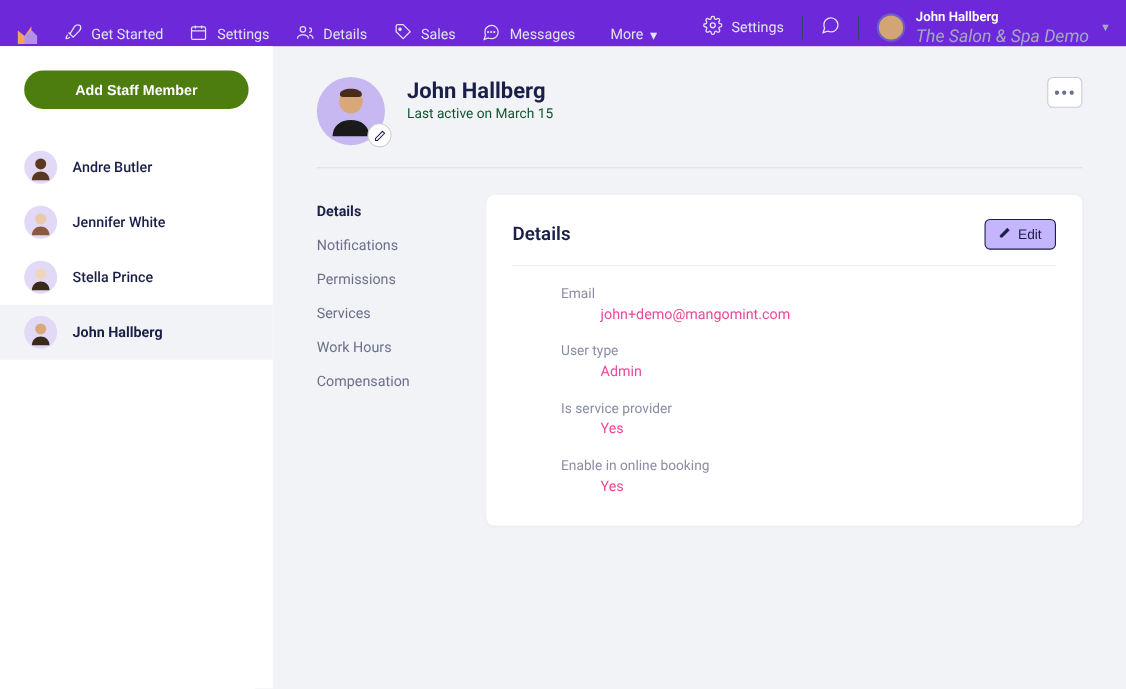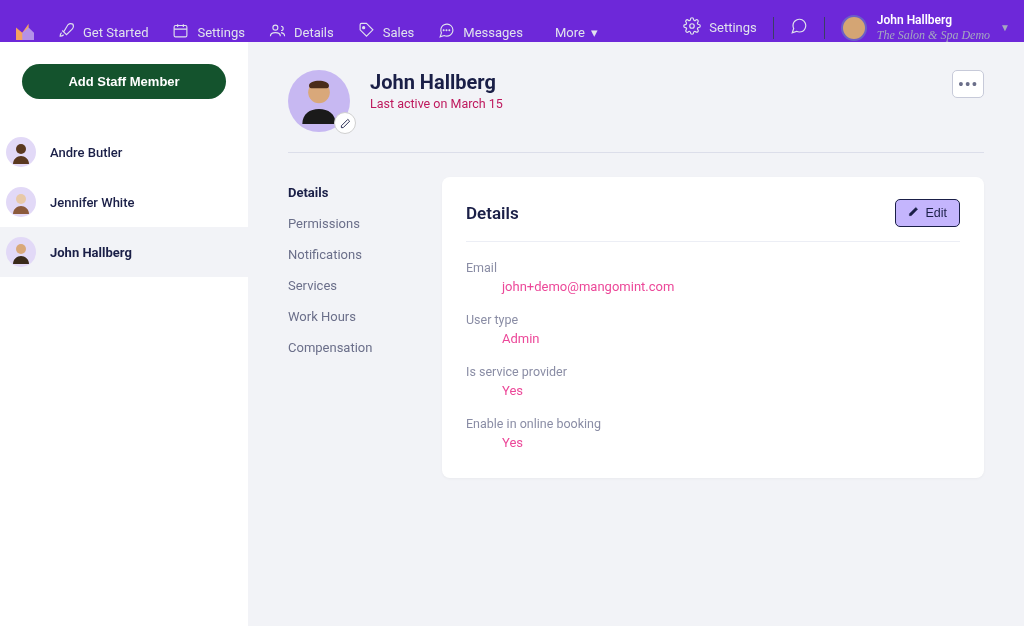--- a/index.html
+++ b/index.html
@@ -12,55 +12,55 @@
     .navitem { display: flex; align-items: center; gap: 8px; cursor: pointer; color: #e0e2ed; }
     .navitem svg { width: 17px; height: 17px; fill: none; stroke: #e0e2ed; stroke-width: 1.6; }
     .navmore { display: flex; align-items: center; gap: 6px; cursor: pointer; color: #e0e2ed; margin-left: 8px;}
     .navright { margin-left: auto; display: flex; align-items: center; gap: 16px; }
     .navright svg { width: 18px; height: 18px; fill: none; stroke: #e0e2ed; stroke-width: 1.6; }
     .divider { width: 1px; height: 22px; background: #3a3f65; }
     .userblock { display: flex; align-items: center; gap: 10px; cursor: pointer; }
     .userav { width: 26px; height: 26px; border-radius: 50%; background: #d4a574; border: 2px solid #6b5fc7; }
     .userinfo { display: flex; flex-direction: column; line-height: 1.2; }
     .username { font-size: 12px; font-weight: 600; color: #fff; }
-    .usercompany { font-size: 12px; font-style: italic; color: #a5a8c0; font-family: Liberation Serif, serif; }
+    .usercompany { font-size: 16px; font-style: italic; color: #a5a8c0; }
     
     .layout { display: flex; height: calc(100% - 42px); }
     
     .sidebar { width: 248px; background: #fff; padding-top: 22px; }
-    .addbtn { background: #14532d; color: #fff; border: none; border-radius: 20px; padding: 10px 20px; font-size: 13px; font-weight: 600; margin: 0 22px 28px 22px; display: block; width: calc(100% - 44px); cursor: pointer; text-align: center;}
+    .addbtn { background: #4d7c0f; color: #fff; border: none; border-radius: 20px; padding: 10px 20px; font-size: 13px; font-weight: 600; margin: 0 22px 28px 22px; display: block; width: calc(100% - 44px); cursor: pointer; text-align: center;}
     .stafflist { list-style: none; }
-    .staffitem { display: flex; align-items: center; gap: 14px; padding: 10px 6px; cursor: pointer; font-size: 13px; color: #1a1f47; font-weight: 500;}
+    .staffitem { display: flex; align-items: center; gap: 14px; padding: 10px 22px; cursor: pointer; font-size: 13px; color: #1a1f47; font-weight: 500;}
     .staffitem.active { background: #f2f3f7; font-weight: 700;}
     .avatar { width: 30px; height: 30px; border-radius: 50%; background: #e2d9f7; display: flex; align-items: center; justify-content: center; overflow: hidden; }
     .avatar svg { width: 24px; height: 24px; }
     
     .main { flex: 1; padding: 28px 40px; overflow-y: auto; }
     .header { display: flex; align-items: flex-start; gap: 20px; margin-bottom: 20px; position: relative; }
     .bigav { width: 62px; height: 62px; border-radius: 50%; background: #c7b8f2; position: relative; display:flex; align-items:flex-end; justify-content:center; overflow:visible;}
     .bigav svg { width: 50px; height: 50px; }
     .editav { position: absolute; bottom: -2px; right: -6px; width: 22px; height: 22px; border-radius: 50%; background: #fff; border: 1px solid #d0d0d0; display: flex; align-items: center; justify-content: center; cursor: pointer; }
     .editav svg { width: 11px; height: 11px; stroke: #1a1f47; fill: none; stroke-width: 2;}
     .headertext h1 { font-size: 20px; color: #1a1f47; font-weight: 700; margin-bottom: 2px;}
-    .headertext p { font-size: 12.5px; color: #be185d; }
+    .headertext p { font-size: 12.5px; color: #14532d; }
     .morebtn { margin-left: auto; width: 32px; height: 28px; border: 1px solid #c7cad9; border-radius: 5px; background: #fff; display: flex; align-items: center; justify-content: center; cursor: pointer; color: #6b6f8a; letter-spacing: 1px; font-weight: bold;}
     
     .hr { border: none; border-top: 1px solid #dcdeea; margin-bottom: 24px; }
     
     .cols { display: flex; gap: 24px; }
     .subnav { list-style: none; width: 130px; }
     .subnavitem { padding: 8px 0; font-size: 13px; color: #6b6f8a; cursor: pointer; }
     .subnavitem.active { color: #1a1f47; font-weight: 700; }
     
     .card { flex: 1; background: #fff; border-radius: 8px; box-shadow: 0 1px 3px rgba(0,0,0,0.04); padding: 22px 24px 28px 24px; }
     .cardhead { display: flex; align-items: center; justify-content: space-between; margin-bottom: 12px; padding-bottom: 14px; border-bottom: 1px solid #eceef5;}
     .cardtitle { font-size: 17px; color: #1a1f47; font-weight: 600; }
     .editbtn { border: 1px solid #1a1f47; background: #c4b5fd; color: #1a1f47; border-radius: 5px; padding: 6px 12px; font-size: 12.5px; display: flex; align-items: center; gap: 6px; cursor: pointer;}
     .editbtn svg { width: 11px; height: 11px; stroke: #1a1f47; fill:#1a1f47;}
-    .field { margin-top: 18px; }
+    .field { margin-top: 18px; margin-left: 44px; }
     .fieldlabel { font-size: 12.5px; color: #8a8da5; margin-bottom: 4px; }
     .fieldvalue { font-size: 13px; color: #ec4899; padding-left: 36px; }
   </style>
 </head>
 <body>
 
 <div class="topnav">
   <div class="logo">
     <svg viewBox="0 0 20 20">
         <path d="M0 20 L0 6 L7 12 L14 2 L14 20 Z" fill="#f4a261"></path>
@@ -147,20 +147,29 @@
         <span>Andre Butler</span>
       </li>
       <li class="staffitem">
         <span class="avatar">
             <svg viewBox="0 0 24 24">
               <circle cx="12" cy="9" r="5" fill="#e8c9a8"></circle>
               <path d="M4 24c0-5 4-8 8-8s8 3 8 8" fill="#8b5a3c"></path>
             </svg>
           </span>
         <span>Jennifer White</span>
+      </li>
+      <li class="staffitem">
+        <span class="avatar">
+            <svg viewBox="0 0 24 24">
+              <circle cx="12" cy="9" r="5" fill="#f0d5b8"></circle>
+              <path d="M4 24c0-5 4-8 8-8s8 3 8 8" fill="#3a2a1a"></path>
+            </svg>
+          </span>
+        <span>Stella Prince</span>
       </li>
       <li class="staffitem active">
         <span class="avatar">
             <svg viewBox="0 0 24 24">
               <circle cx="12" cy="9" r="5" fill="#d9a87a"></circle>
               <path d="M4 24c0-5 4-8 8-8s8 3 8 8" fill="#3a2a1a"></path>
             </svg>
           </span>
         <span>John Hallberg</span>
       </li>
@@ -188,22 +197,22 @@
       <div class="morebtn">
         <span>•••</span>
       </div>
     </div>
 
     <hr class="hr">
 
     <div class="cols">
       <ul class="subnav">
         <li class="subnavitem active">Details</li>
+        <li class="subnavitem">Notifications</li>
         <li class="subnavitem">Permissions</li>
-        <li class="subnavitem">Notifications</li>
         <li class="subnavitem">Services</li>
         <li class="subnavitem">Work Hours</li>
         <li class="subnavitem">Compensation</li>
       </ul>
 
       <div class="card">
         <div class="cardhead">
           <div class="cardtitle">Details</div>
           <button class="editbtn">
             <span><svg viewBox="0 0 24 24">

